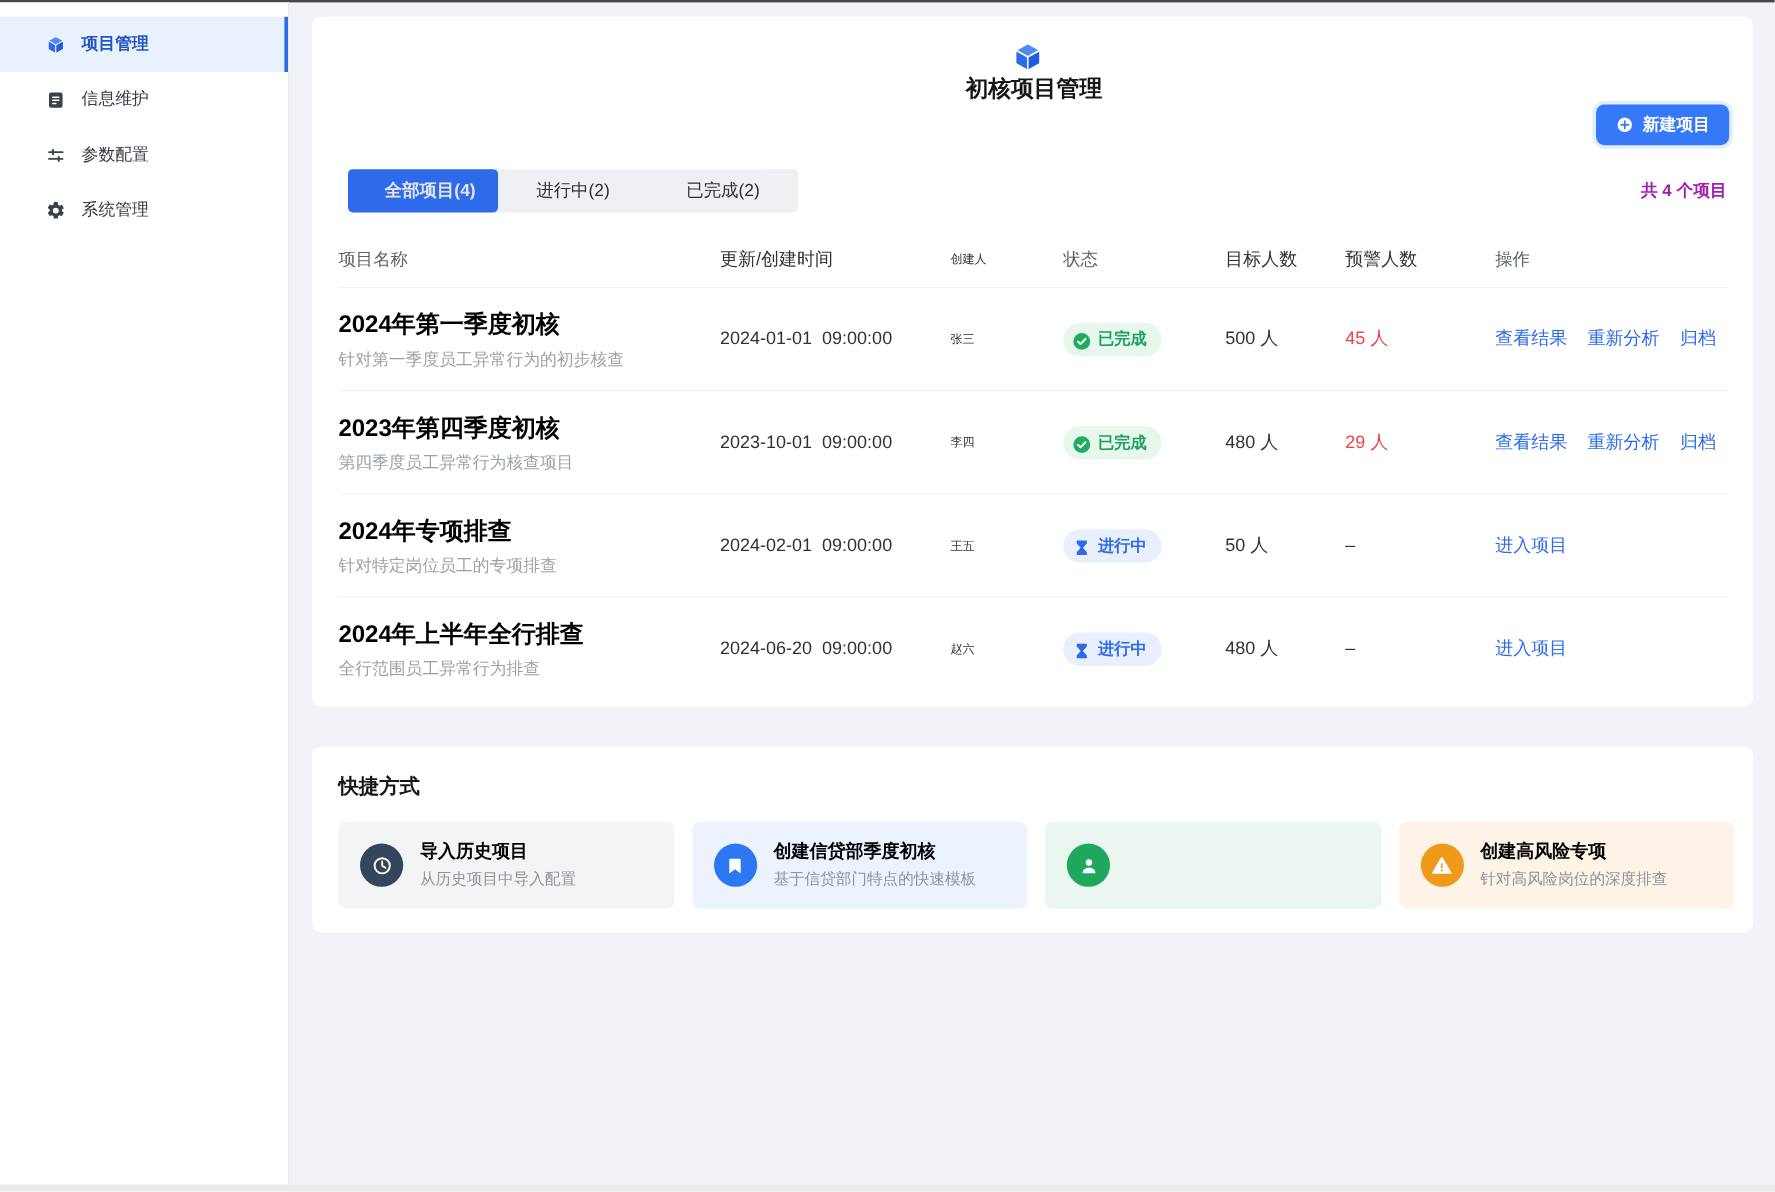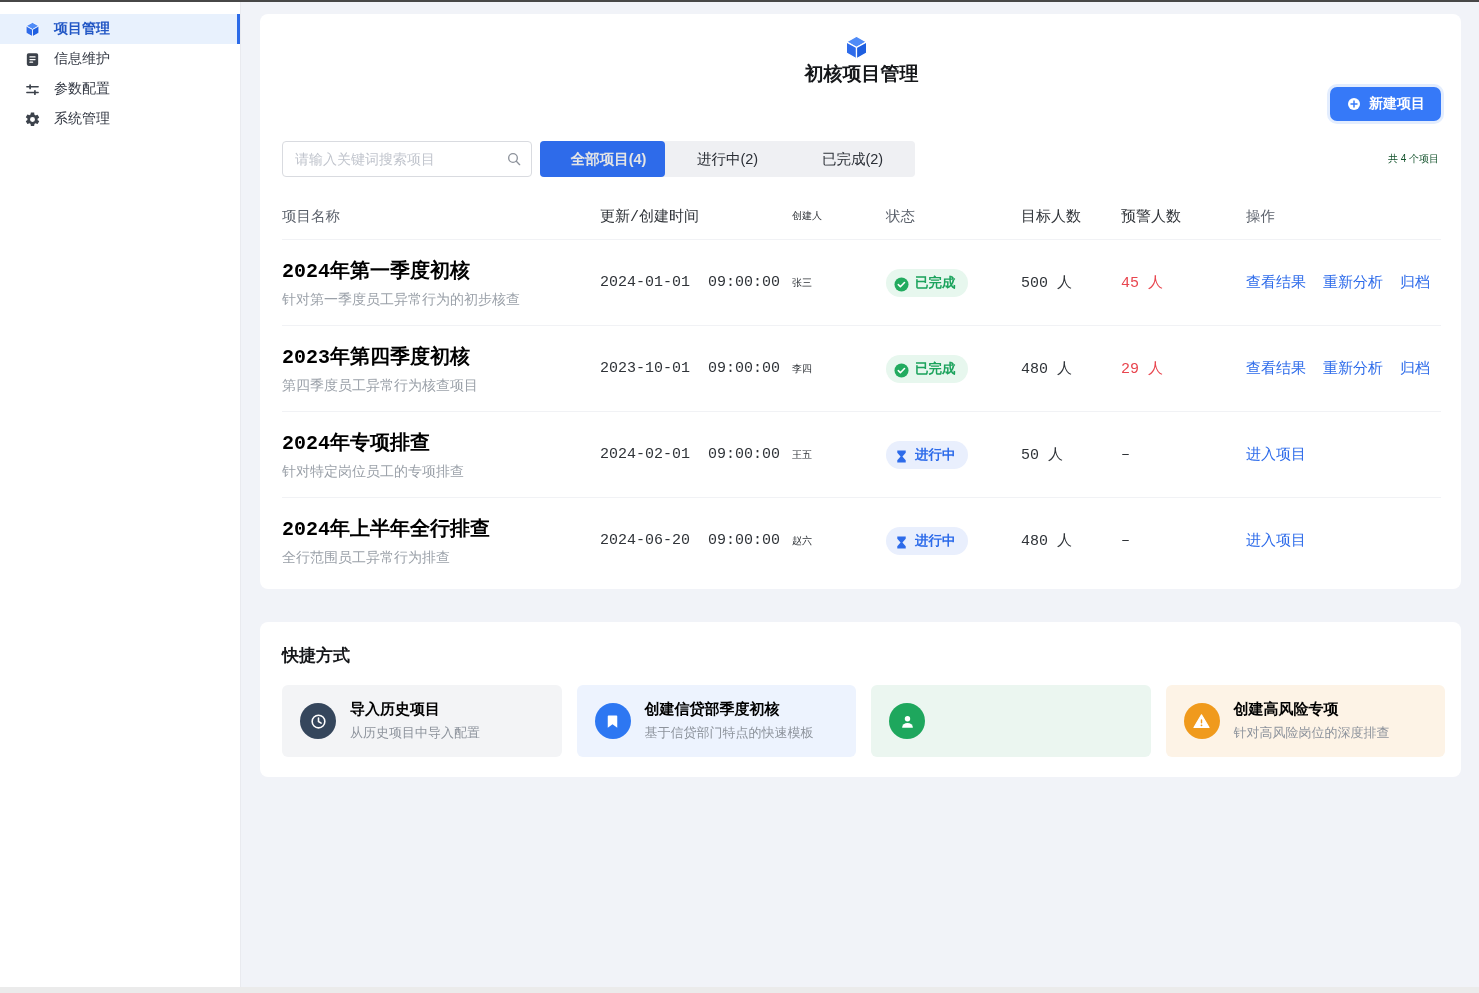--- a/index.html
+++ b/index.html
@@ -7,21 +7,21 @@
   body {
     font-family: "Liberation Sans", "DejaVu Sans", sans-serif;
     background:#f1f3f8; position:relative; overflow:hidden; color:#15171a;
   }
   .topline { height:2px; background:#474747; }
   .bottom-strip { position:absolute; left:0; right:0; bottom:0; height:6px; background:#ebebeb; z-index:5; }
   .app { display:flex; height:991px; }
 
   
   .sidebar { width:241px; background:#fff; border-right:1px solid #e9eaef; padding-top:12px; flex-shrink:0; }
-  .side-item { height:30px; display:flex; align-items:center; padding-left:24px; gap:13px;
+  .side-item { height:46px; display:flex; align-items:center; padding-left:38px; gap:13px;
                font-size:14px; color:#333843; cursor:pointer; }
   .side-item svg { width:17px; height:17px; flex-shrink:0; }
   .side-item.active { background:#e8f1fd; color:#2257c5; font-weight:bold; border-right:3px solid #2c6be8; }
 
   
   .main { flex:1; padding:12px 18px 0 19px; }
   .panel { background:#fff; border-radius:8px; }
 
   .panel-head { display:flex; align-items:center; padding:20px 20px 14px 22px;flex-direction:column; }
   .panel-head .cube { width:27px; height:27px; margin-right:10px; }
@@ -35,23 +35,23 @@
   .search-wrap { position:relative; width:250px; }
   .search-wrap input { width:100%; height:36px; border:1px solid #d9dbe0; border-radius:4px;
                        padding:0 34px 0 12px; font-size:14px; color:#333; outline:none;
                        font-family:inherit; }
   .search-wrap input::placeholder { color:#c1c5cd; }
   .search-wrap svg { position:absolute; right:10px; top:10px; width:16px; height:16px; }
   .tabs { display:flex; margin-left:8px; background:#eff0f3; border-radius:4px; }
   .tab { width:125px; height:36px; line-height:36px; text-align:center; font-size:14.5px;
          color:#2b2f36; cursor:pointer; }
   .tab.active { background:#2e6bea; color:#e5e5e5; font-weight:bold; border-radius:4px;padding-left:12px; }
-  .total { margin-left:auto; color:#14532d; font-size:10px; }
-
-  .table { margin-top:16px; padding:0 20px 6px 22px;font-family:Liberation Mono, monospace; }
+  .total { margin-left:auto; color:#a21caf; font-size:14px;font-weight:bold; }
+
+  .table { margin-top:16px; padding:0 20px 6px 22px; }
   .trow, .thead { display:flex; align-items:center; }
   .thead { height:46px; color:#5c626c; font-size:14.5px; }
   .trow { height:86px; border-top:1px solid #f1f2f5; }
   .col-name { width:318px; }
   .col-time { width:192px; font-size:15px; color:#2f3338; white-space:pre; }
   .col-creator { width:94px; font-size:10px; color:#2f3338; }
   .col-status { width:135px; }
   .col-target { width:100px; font-size:15px; color:#2f3338; }
   .col-warning { width:125px; font-size:15px; color:#2f3338; }
   .col-warning.red { color:#e8454e; }
@@ -135,27 +135,20 @@
         <button class="new-btn">
           <svg viewBox="0 0 24 24">
             <circle cx="12" cy="12" r="9" fill="#fff"></circle>
             <path d="M12 7.5v9M7.5 12h9" stroke="#3679f8" stroke-width="2.2" stroke-linecap="round"></path>
           </svg>
           <span>新建项目</span>
         </button>
       </div>
 
       <div class="toolbar">
-        <div class="search-wrap">
-          <input type="text" placeholder="请输入关键词搜索项目" style="">
-          <svg viewBox="0 0 24 24">
-            <circle cx="10.5" cy="10.5" r="6.5" fill="none" stroke="#8d929b" stroke-width="2"></circle>
-            <path d="M15.5 15.5 L20.5 20.5" stroke="#8d929b" stroke-width="2" stroke-linecap="round"></path>
-          </svg>
-        </div>
         <div class="tabs">
           <div class="tab active">全部项目(4)</div>
           <div class="tab">进行中(2)</div>
           <div class="tab">已完成(2)</div>
         </div>
         <div class="total">共 4 个项目</div>
       </div>
 
       <div class="table">
         <div class="thead">

